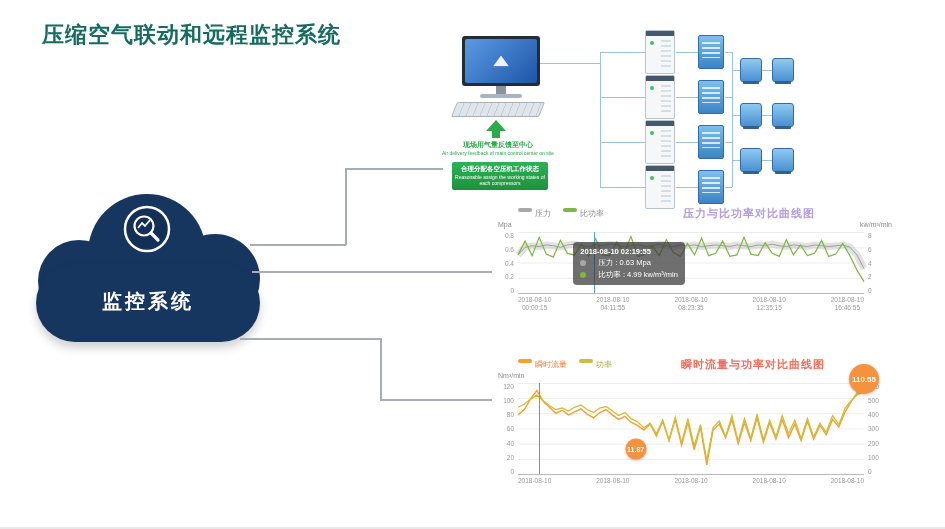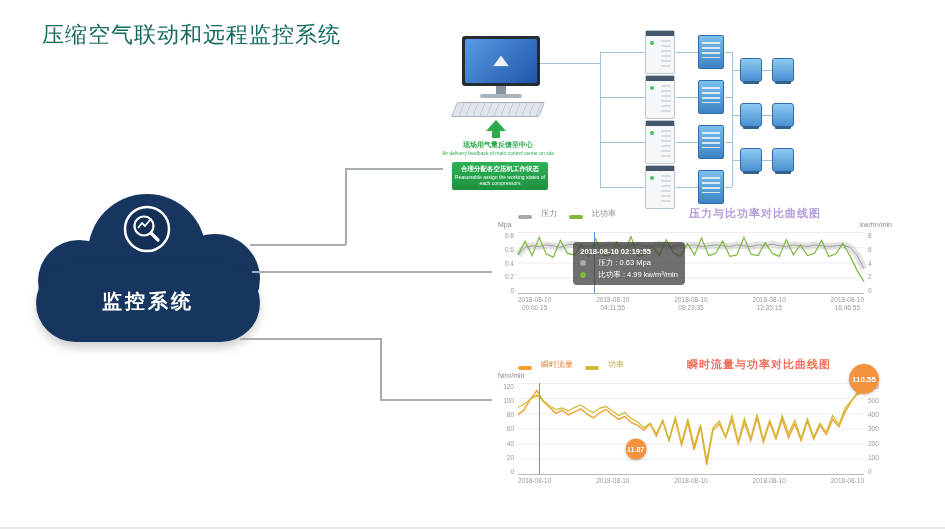--- a/index.html
+++ b/index.html
@@ -1,21 +1,21 @@
 <!DOCTYPE html>
 <html><head>
 <meta charset="utf-8">
 <style>
   * { margin:0; padding:0; box-sizing:border-box; }
   html,body { background:#fff; }
   body { font-family:"Liberation Sans","DejaVu Sans",sans-serif; }
   .slide { position:relative; width:945px; height:529px; background:#fff; overflow:hidden; border-bottom:2px solid #e8e8e8; }
 
   
-  .page-title { position:absolute; left:42px; top:20px; font-size:22px; font-weight:normal; color:#156b60; letter-spacing:1px; }
+  .page-title { position:absolute; left:42px; top:20px; font-size:22px; font-weight:bold; color:#156b60; letter-spacing:1px; }
 
   
   .cloud { position:absolute; left:36px; top:192px; width:224px; height:152px; }
   .cloud .c { position:absolute; background:#17365f; border-radius:50%; }
   .cloud .b1 { left:2px;  top:48px; width:82px;  height:82px; }
   .cloud .b2 { left:52px; top:2px;  width:118px; height:118px; }
   .cloud .b3 { left:134px;top:42px; width:90px;  height:90px; }
   .cloud .base { position:absolute; left:0; top:72px; width:224px; height:78px; background:#17365f; border-radius:40px; box-shadow:0 6px 10px rgba(0,0,0,.18); }
   .cloud-icon { position:absolute; left:86px; top:12px; width:50px; height:50px; }
   .cloud-label { position:absolute; left:0; top:96px; width:224px; text-align:center; color:#fff; font-size:20px; font-weight:bold; letter-spacing:3px; }
@@ -46,21 +46,21 @@
   .cab .led { position:absolute; left:4px; top:10px; width:4px; height:4px; border-radius:50%; background:#3cc45e; }
   .bunit { position:absolute; left:258px; width:26px; height:34px; background:linear-gradient(#7cc0ef,#3c83c4); border:1px solid #2f6ca9; border-radius:2px; }
   .bunit::after { content:""; position:absolute; left:3px; right:3px; top:6px; height:16px; background:repeating-linear-gradient(to bottom,rgba(255,255,255,.75) 0 2px,transparent 2px 5px); }
   .pdev { position:absolute; width:22px; height:24px; background:linear-gradient(#8ecaf2,#4a90d0); border:1px solid #2f6ca9; border-radius:3px; }
   .pdev::after { content:""; position:absolute; left:2px; right:2px; bottom:-3px; height:3px; background:#30618f; border-radius:1px; }
 
   
   .chart-panel { position:absolute; width:402px; }
   .chart-head { display:flex; align-items:center; height:16px; }
   .legend { display:flex; gap:12px; align-items:center; padding-left:26px; }
-  .legend-item { display:flex; gap:9px; align-items:flex-end; font-size:8px; color:#8a8a8a; cursor:pointer; }
+  .legend-item { display:flex; gap:3px; align-items:flex-start; font-size:8px; color:#8a8a8a; cursor:pointer; }
   .lg-marker { display:inline-block; width:14px; height:4px; border-radius:2px; background:#ccc; }
   .chart-title { flex:1; text-align:center; font-size:11px; font-weight:bold; letter-spacing:1px; }
   .ylabels { display:flex; justify-content:space-between; font-size:7px; color:#8a8a8a; height:11px; padding:0 2px 0 6px; }
   .plot-row { display:flex; align-items:stretch; }
   .yticks { display:flex; flex-direction:column; justify-content:space-between; font-size:6.5px; color:#999; }
   .yticks.tl { width:26px; text-align:right; padding-right:4px; }
   .yticks.tr { width:30px; text-align:left; padding-left:4px; }
   .plot { position:relative; flex:1; border-bottom:1px solid #b9b9b9; }
   .plot.grid4 { background-image:linear-gradient(to bottom,#ececec 1px,transparent 1px); background-size:100% 25%; }
   .plot.grid6 { background-image:linear-gradient(to bottom,#ececec 1px,transparent 1px); background-size:100% 16.666%; }

